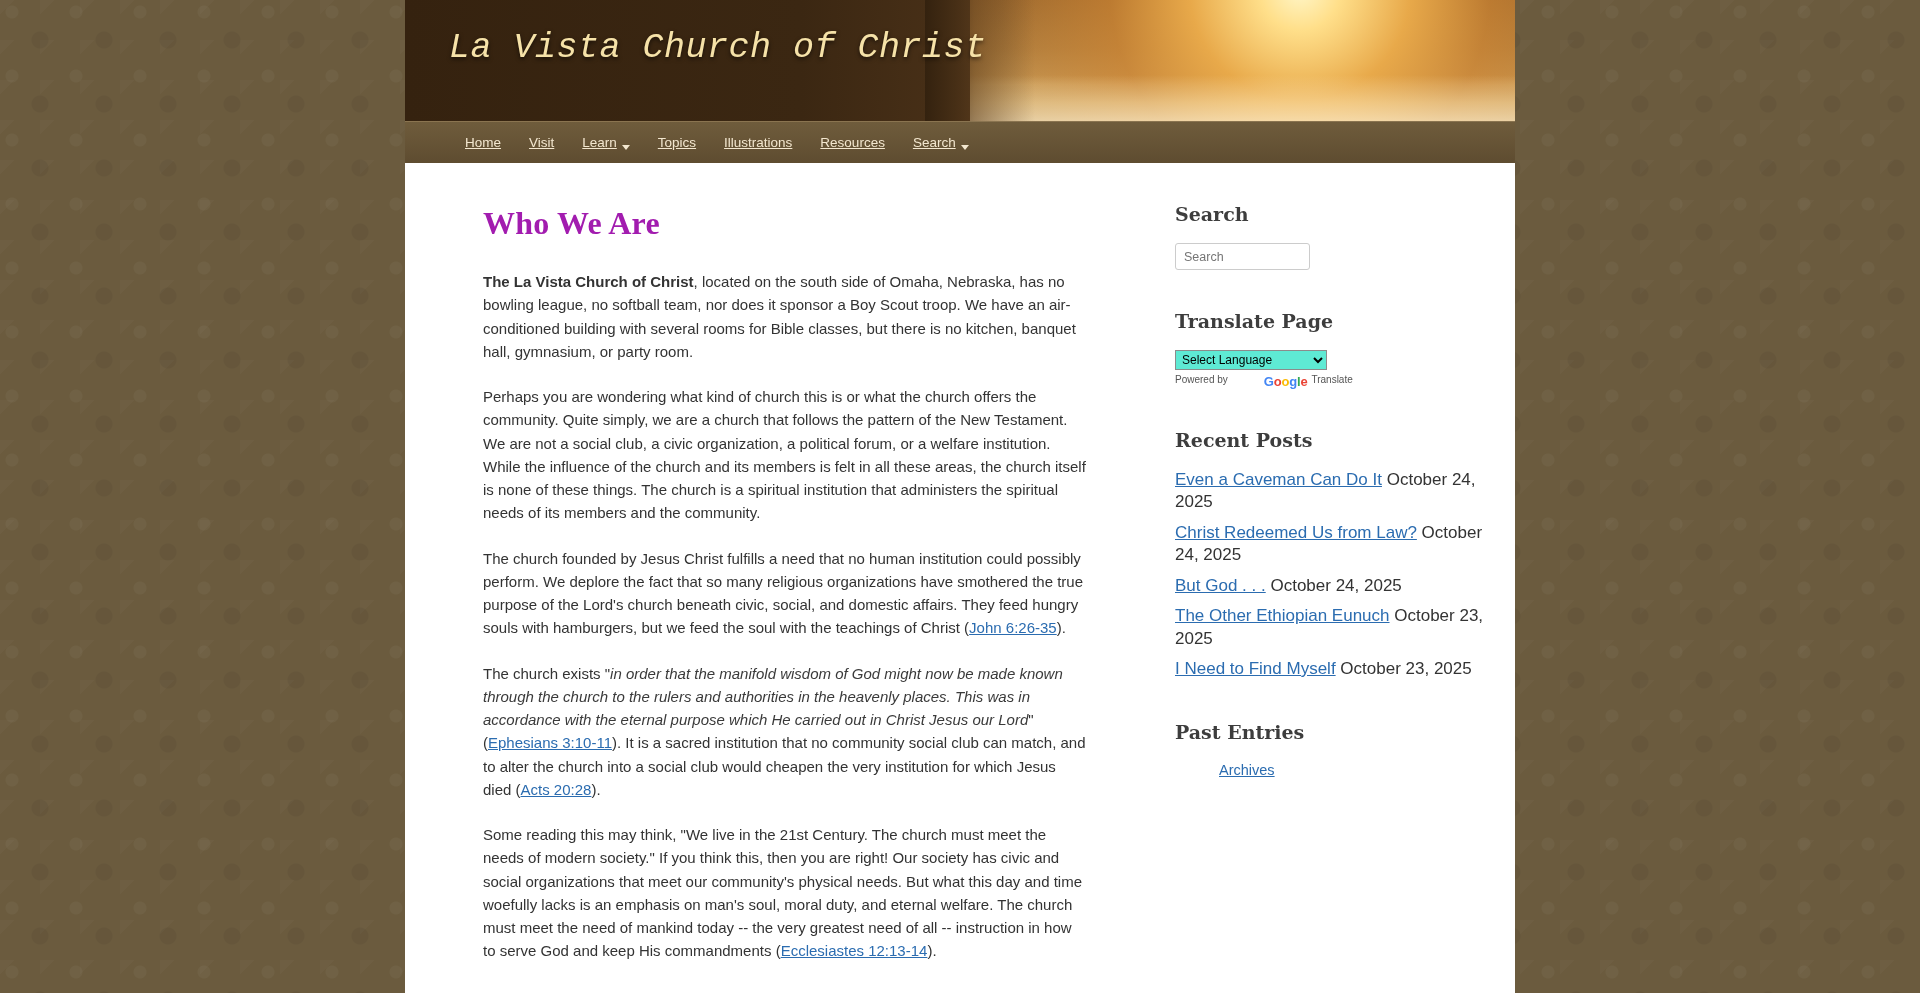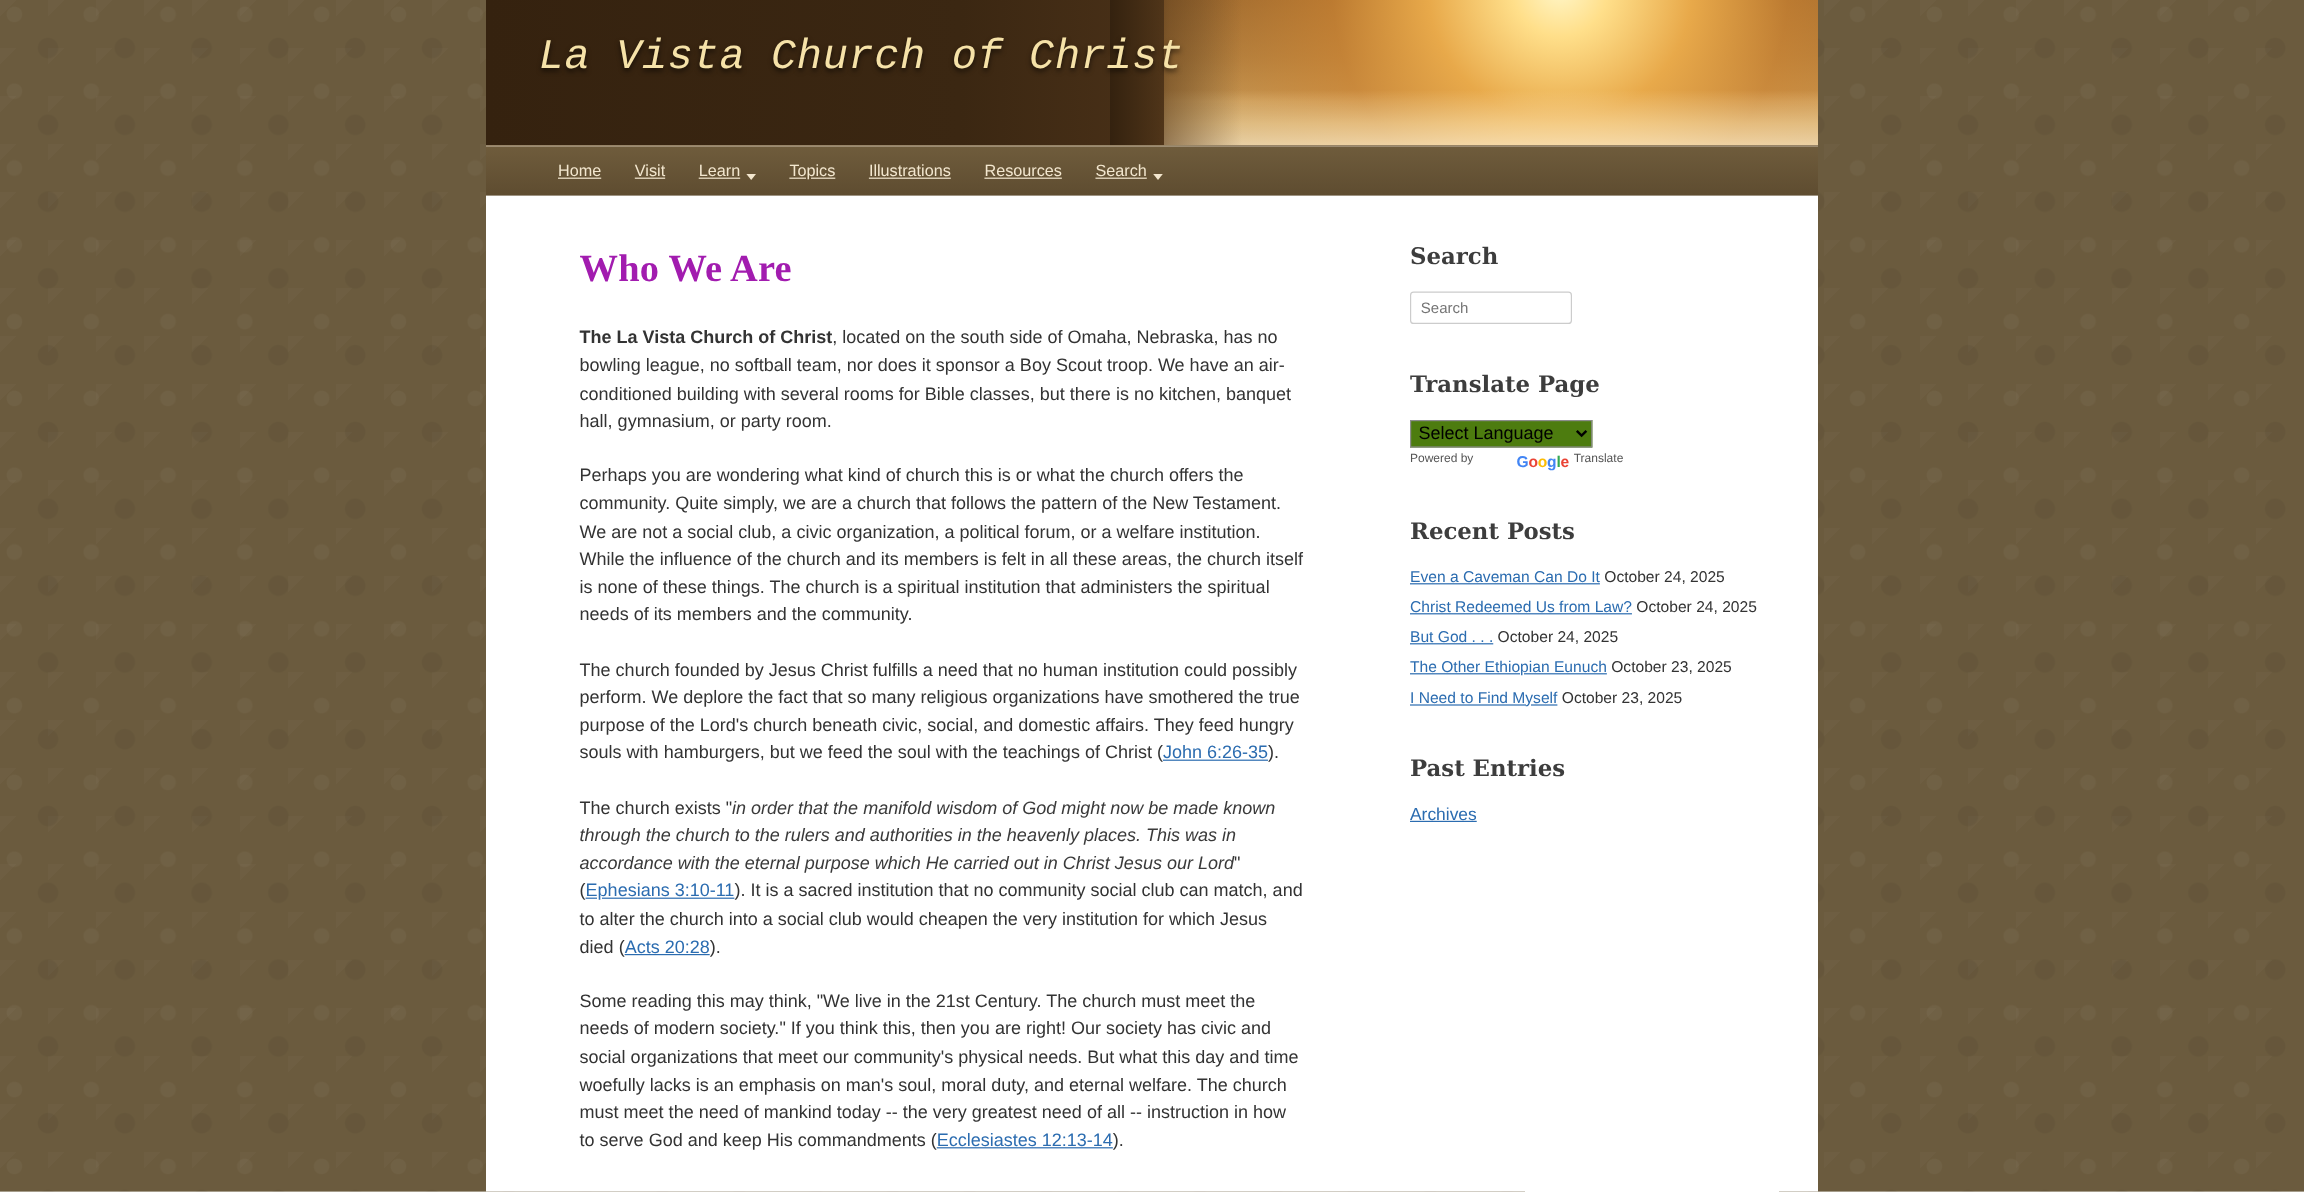--- a/index.html
+++ b/index.html
@@ -149,47 +149,47 @@
     height: 27px;
     border: 1px solid #ccc;
     border-radius: 3px;
     padding: 0 8px;
     font-size: 12.5px;
     color: #888;
     background: #fff;
     outline: none;
   }
   select.lang {
-    font-size: 15px;
+    font-size: 12px;
     font-family: "Liberation Sans", sans-serif;
     padding: 1px 2px;
     width: 152px;
     border: 1px solid #8c8c8c;
-    background: #4d7c0f;
+    background: #5eead4;
     color: #000;
   }
   .powered {
     margin-top: 4px;
     font-size: 10px;
     color: #545454;
     display: flex;
     gap: 4px;
   }
   .g-logo { font-size: 13px; font-weight: bold; letter-spacing: -.2px; padding-left: 32px; }
   .g-logo .b{color:#4285F4}.g-logo .r{color:#EA4335}.g-logo .y{color:#FBBC05}.g-logo .g{color:#34A853}
   .powered .tw { color: #545454; font-weight: normal; }
   .post-list { list-style: none; margin: 0; padding: 0; }
   .post-list li {
-    font-size: 13px;
+    font-size: 17px;
     line-height: 1.32;
     color: #333;
     margin-bottom: 8px;
   }
   .post-list a { color: #2b6cb0; text-decoration: underline; }
-  .archives-link { font-size: 14.5px; color: #2b6cb0; text-decoration: underline; }
+  .archives-link { font-size: 14.5px; color: #2b6cb0; text-decoration: underline; margin-left: 44px; }
 </style>
 </head>
 <body>
 
 <div id="page">
 
   <header class="banner">
     <div class="banner-left"></div>
     <div class="banner-right">
       

